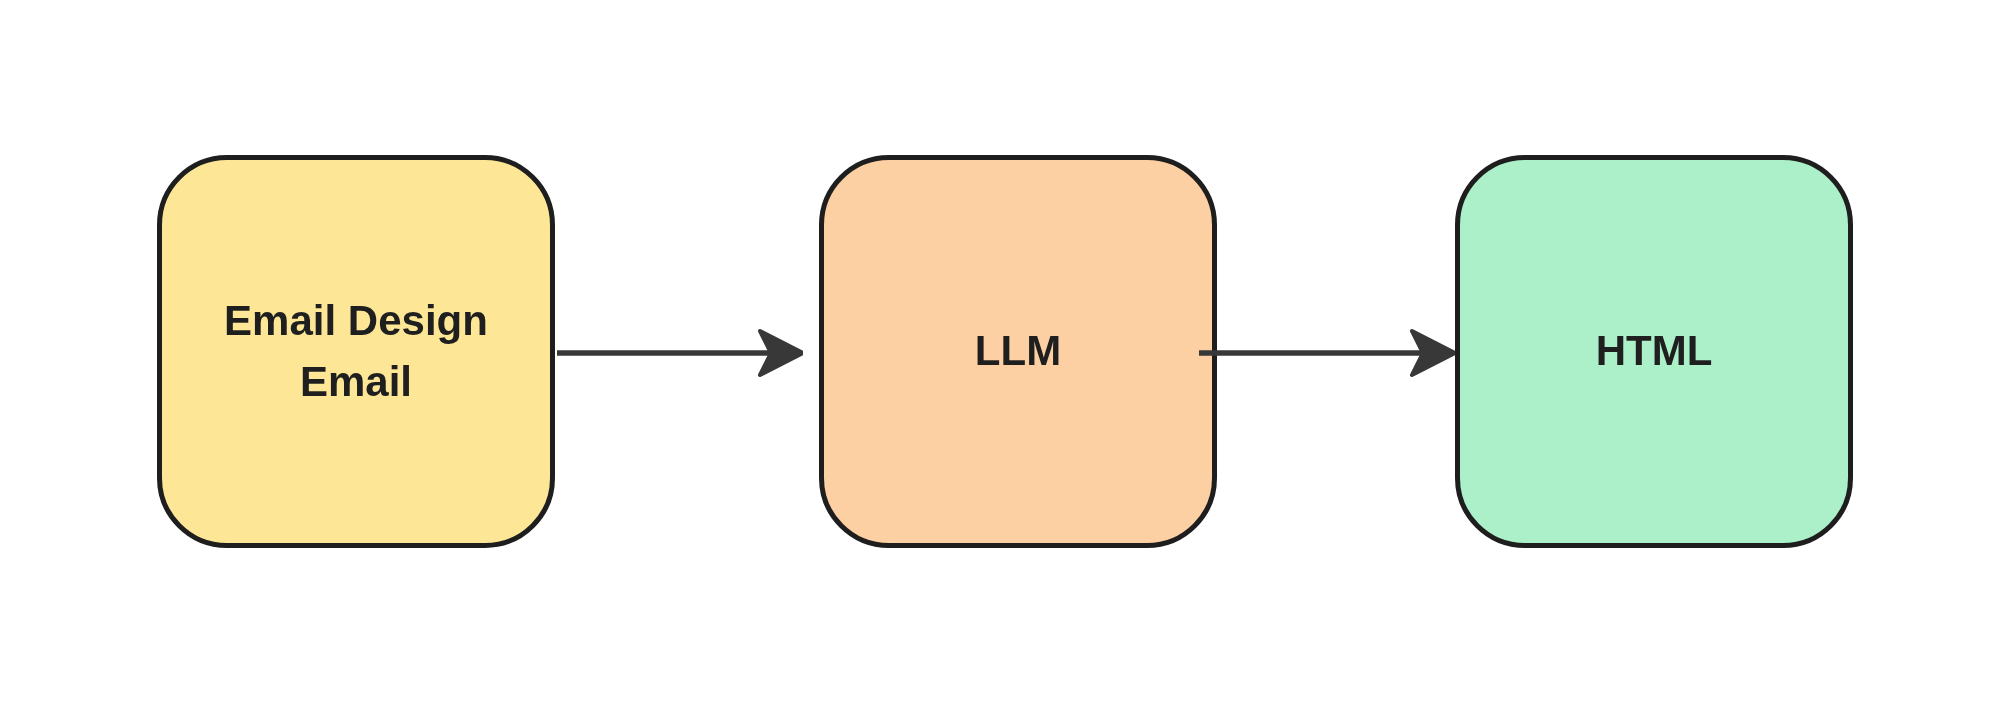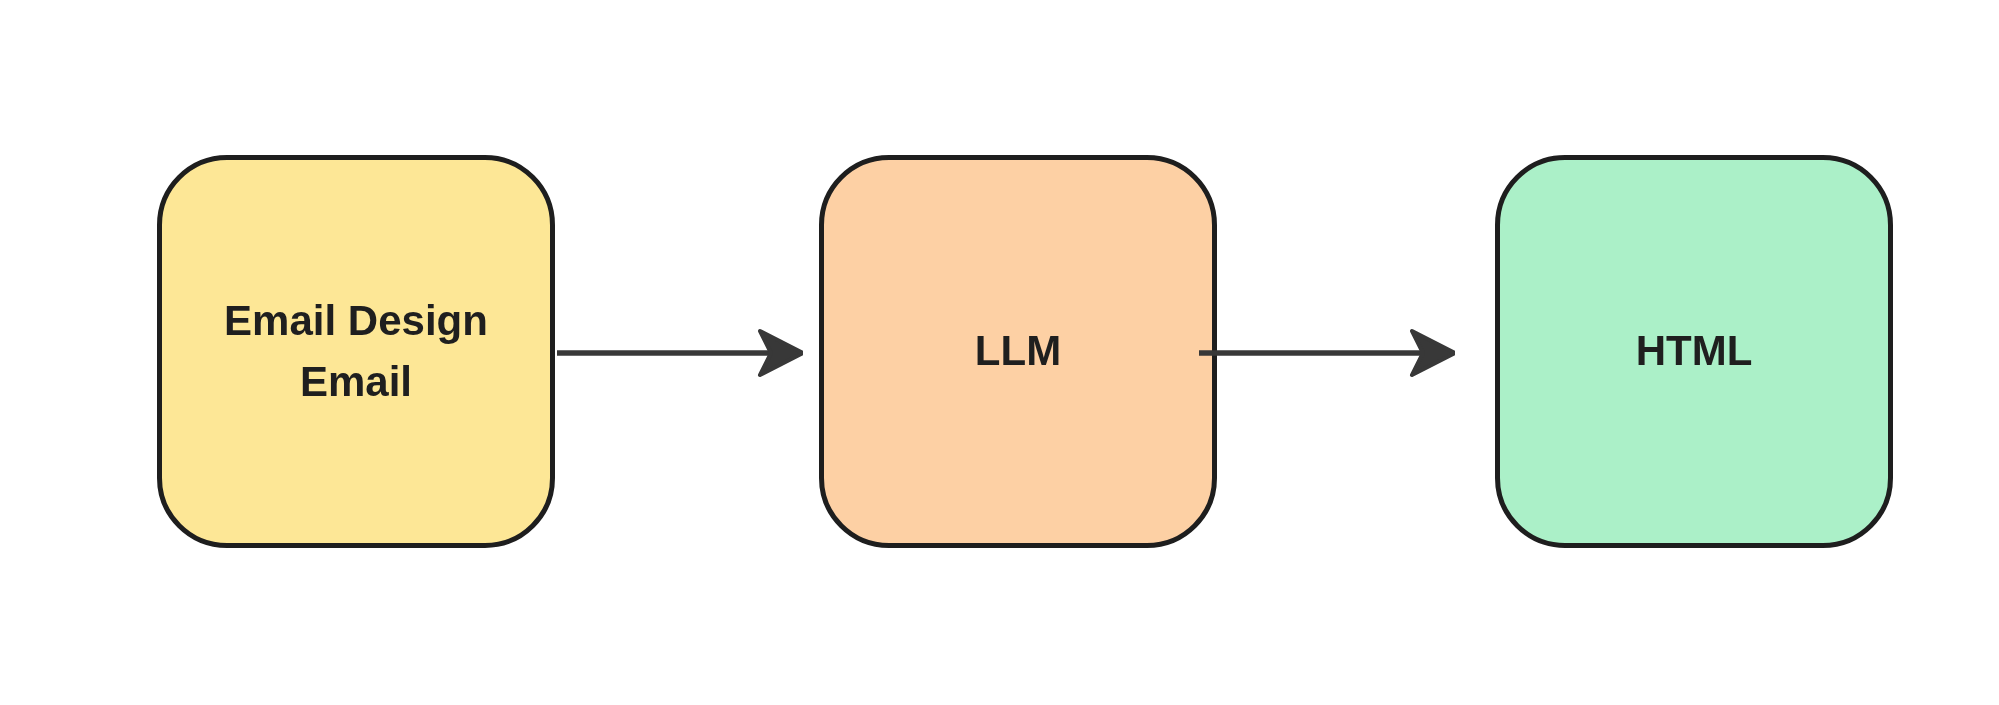--- a/index.html
+++ b/index.html
@@ -67,17 +67,17 @@
     <div class="node-label">LLM</div>
   </div>
 
   <div class="connector connector-2">
     <svg viewBox="0 0 256 60" preserveAspectRatio="none">
       <line x1="0" y1="30" x2="222" y2="30" stroke-width="5.5" stroke="#383838"></line>
       <path d="M 256 30 L 213 8 L 224 30 L 213 52 Z" stroke-width="4" stroke-linejoin="round" fill="#383838" stroke="#383838"></path>
     </svg>
   </div>
 
-  <div class="node node-3" style="background-color: rgb(171, 240, 200); margin-left: 40px;">
+  <div class="node node-3" style="background-color: rgb(171, 240, 200);">
     <div class="node-label">HTML</div>
   </div>
 
 </div>
 
 </body></html>

